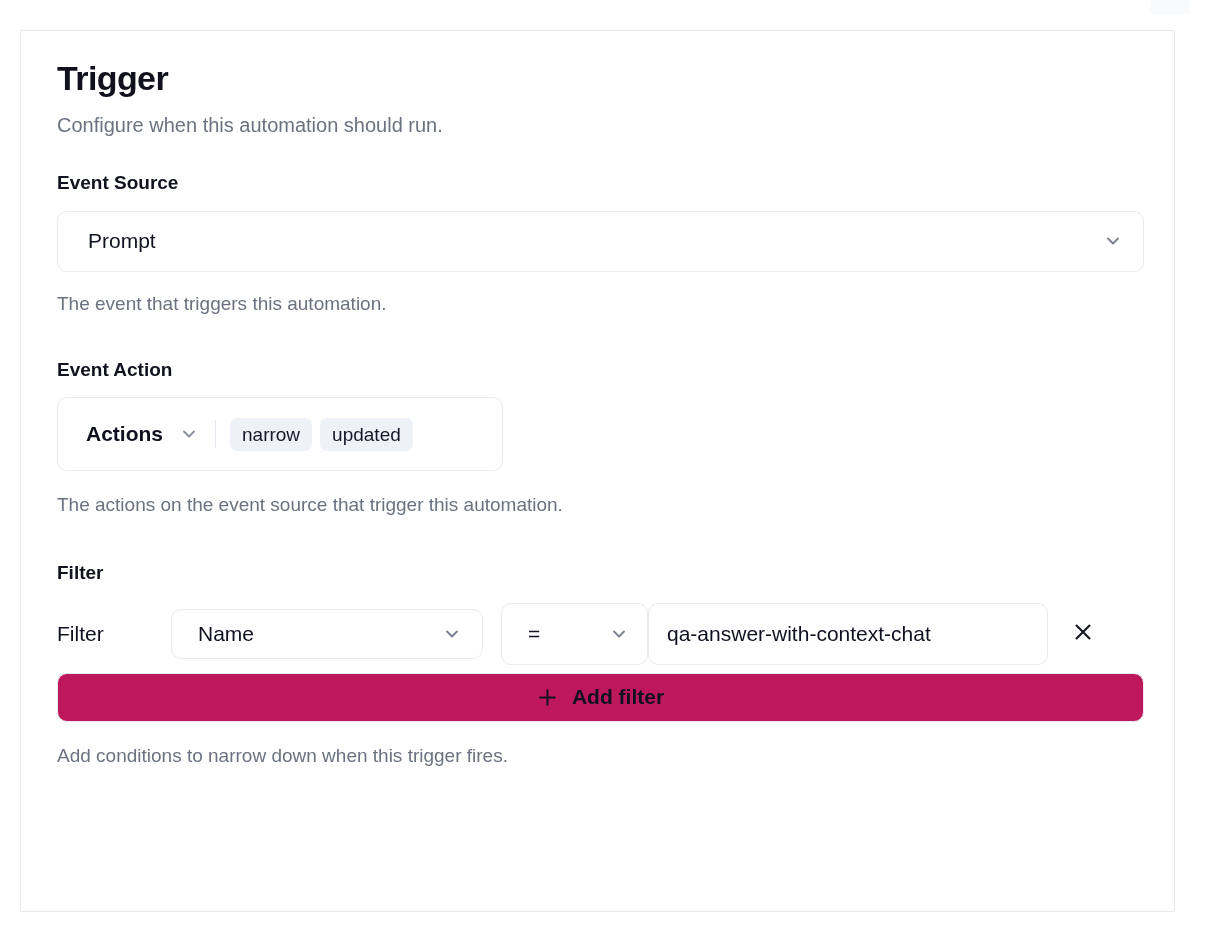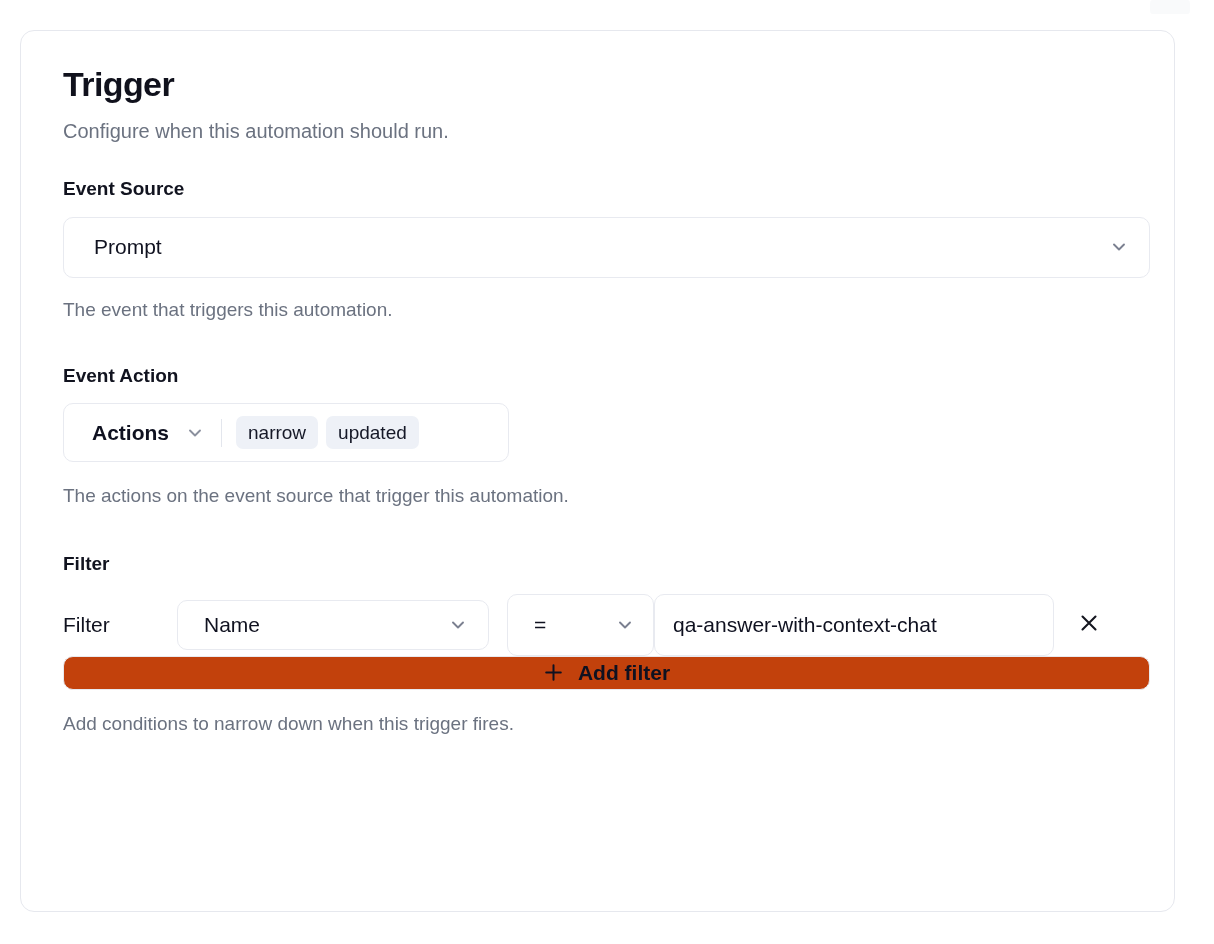--- a/index.html
+++ b/index.html
@@ -25,22 +25,22 @@
   
   .card {
     position: absolute;
     left: 20px;
     top: 30px;
     width: 1155px;
     height: 882px;
     box-sizing: border-box;
     background: #ffffff;
     border: 1px solid #e6e8ee;
-    border-radius: 14px;
-    padding: 6px;
+    border-radius: 2px;
+    padding: 0;
   }
 
   .card-inner {
     padding: 28px 36px 0 36px;
   }
 
   
   .card-title {
     font-size: 34px;
     font-weight: 700;
@@ -104,21 +104,21 @@
     height: 20px;
     display: inline-block;
     flex: none;
   }
   .chev svg { display: block; }
 
   
   .event-action-group { margin-top: 42px; }
   .actions-box {
     width: 446px;
-    height: 59px;
+    height: 74px;
     margin-top: 16px;
     padding: 0 14px 0 0;
     cursor: pointer;
   }
   .actions-trigger {
     display: flex;
     align-items: center;
     gap: 16px;
     padding: 0 16px 0 28px;
     height: 100%;
@@ -214,26 +214,26 @@
     justify-content: center;
     background: transparent;
     border: none;
     cursor: pointer;
     padding: 0;
   }
 
   
   .add-filter {
     width: 1087px;
-    height: 34px;
-    margin-top: 0;
+    height: 49px;
+    margin-top: 8px;
     justify-content: center;
     gap: 14px;
     cursor: pointer;
-    background: #c2410c;
+    background: #be185d;
   }
   .add-filter .plus {
     width: 21px;
     height: 21px;
     display: inline-block;
     flex: none;
   }
   .add-filter .af-label {
     font-size: 21px;
     font-weight: 700;

